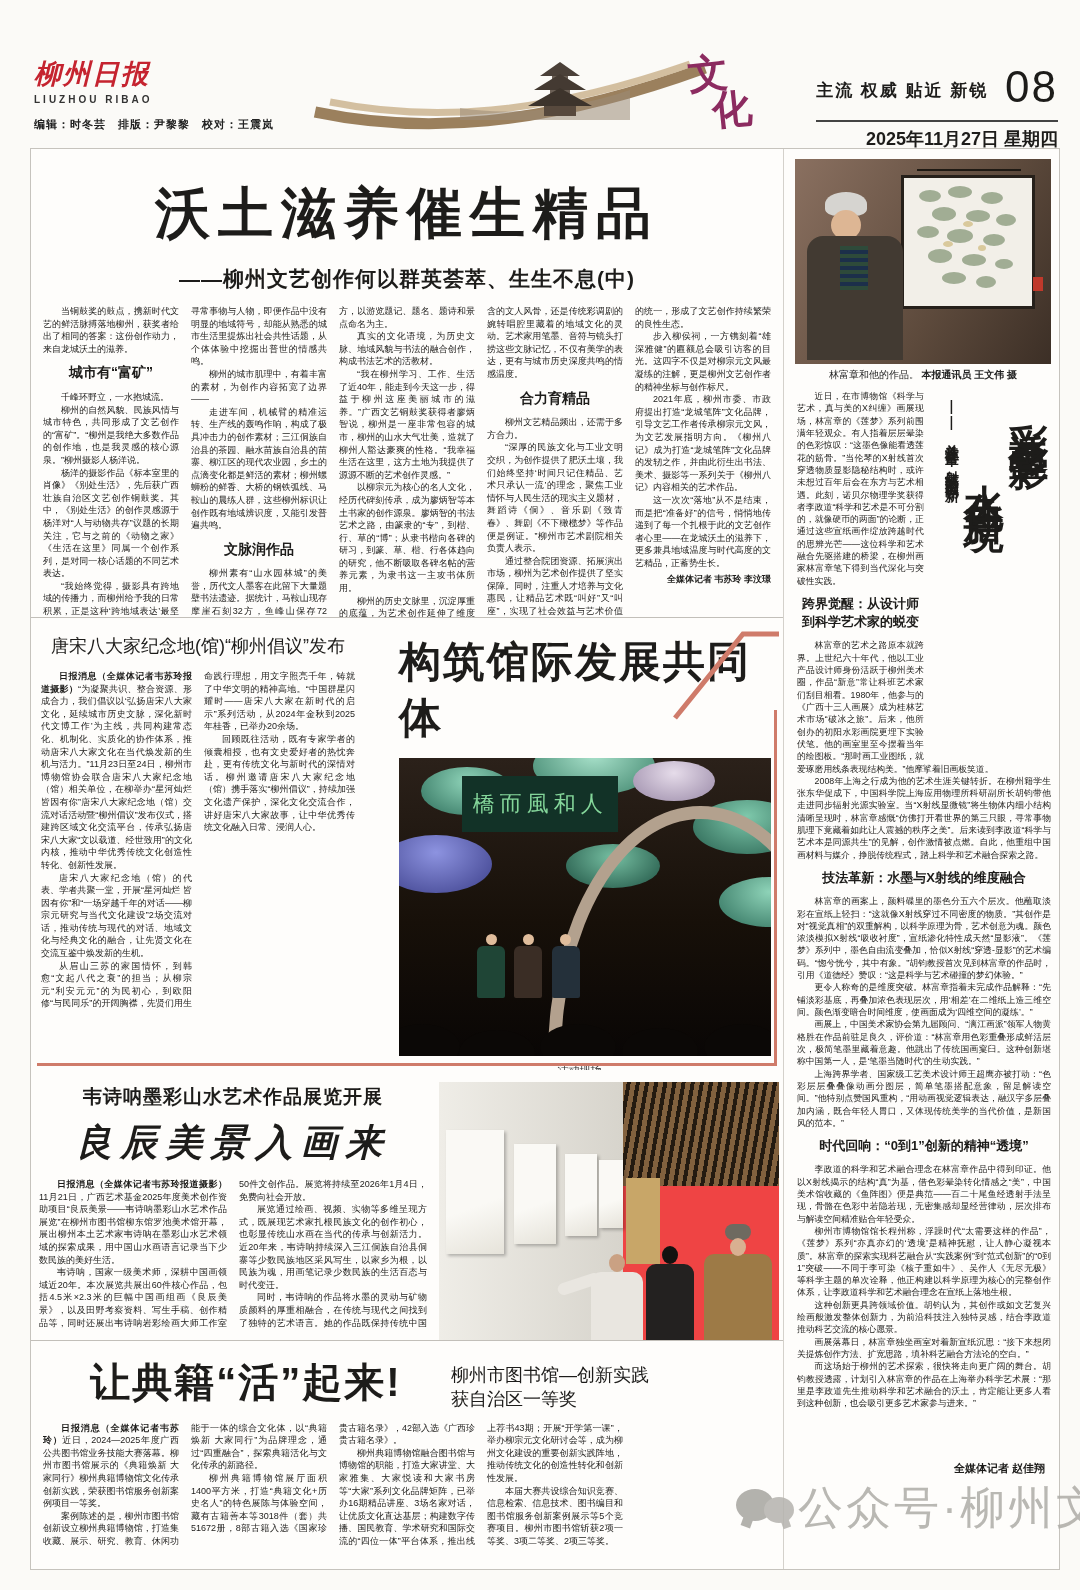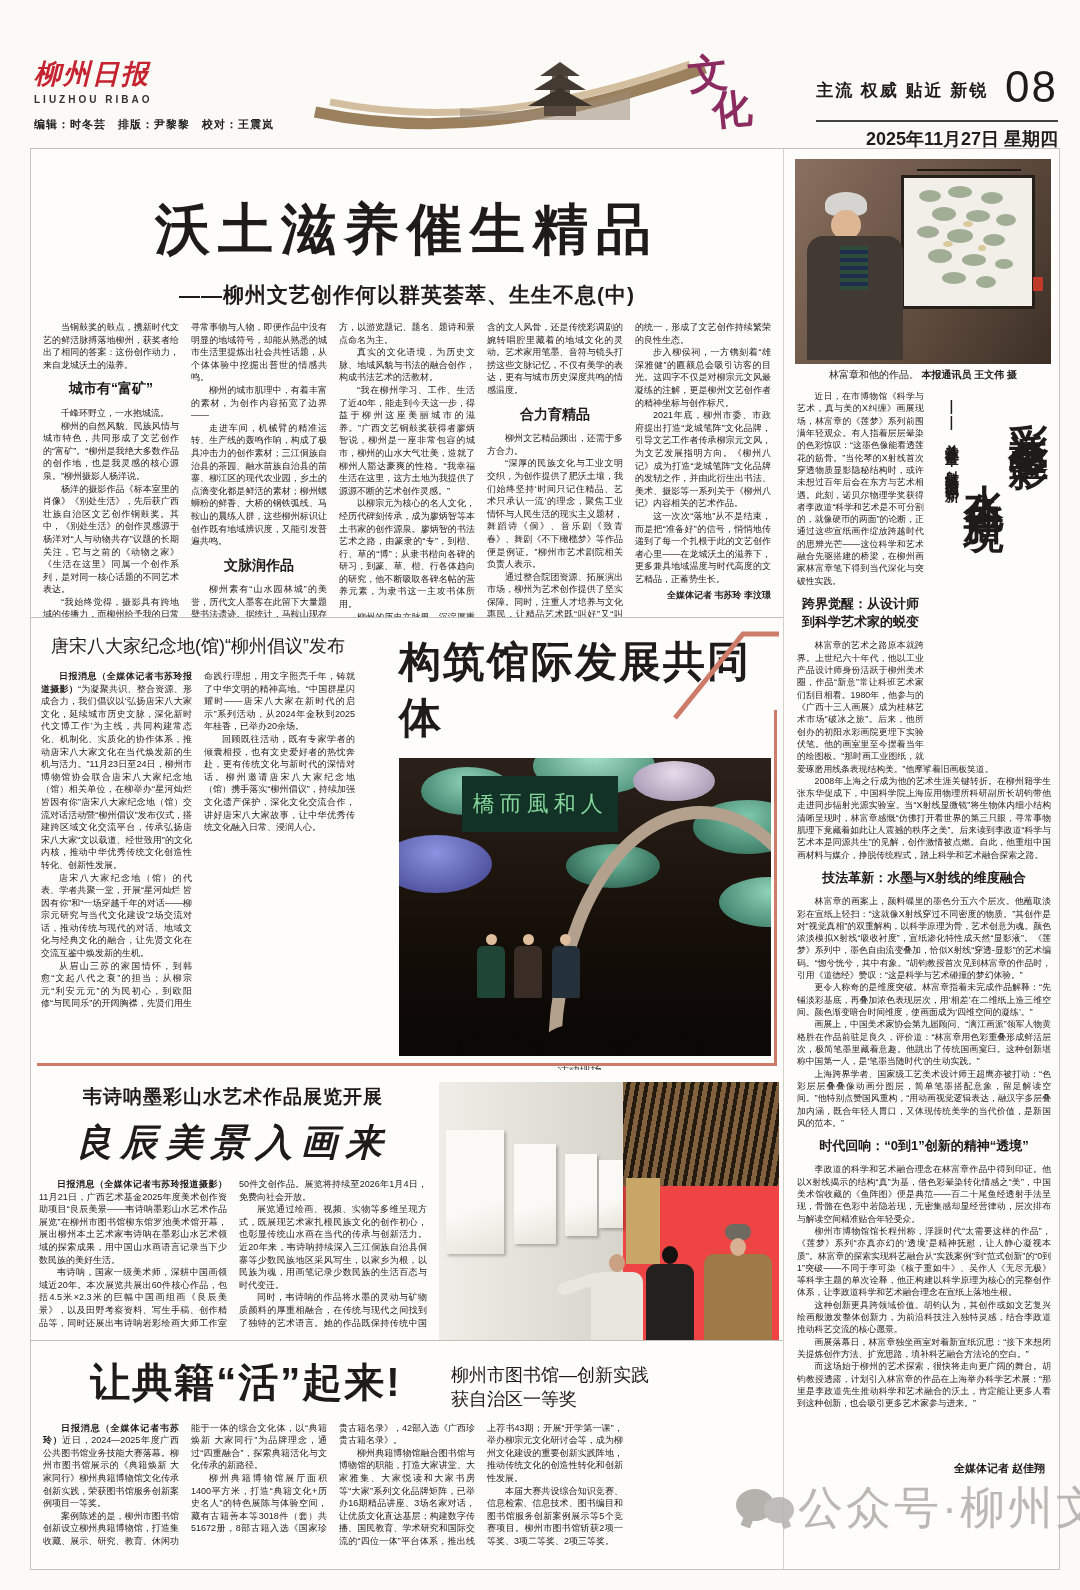--- a/index.html
+++ b/index.html
@@ -22,21 +22,21 @@
   .slogan-row{font-size:17px;font-weight:bold;letter-spacing:2px;}
   .pagenum{font-size:44px;font-weight:normal;margin-left:10px;vertical-align:-6px;}
   .date-line{font-size:18px;font-weight:bold;margin-top:8px;border-top:2px solid #444;padding-top:5px;}
   
   .content{position:absolute;left:30px;top:148px;width:1028px;height:1420px;
            border:1px solid #c6c3bd;background:#fefdfb;}
   .vdivider{position:absolute;left:752px;top:0;bottom:0;border-left:1px solid #d4d1cb;}
   .left-region{position:absolute;left:0;top:0;width:752px;height:100%;}
   
   .a1{height:468px;position:relative;overflow:hidden;}
-  .a1-headline{margin-top:44px;text-align:center;font-family:"Liberation Serif",serif;
+  .a1-headline{margin-top:28px;text-align:center;font-family:"Liberation Serif",serif;
                font-size:55px;font-weight:900;letter-spacing:8px;}
   .a1-sub{margin-top:14px;text-align:center;font-size:21px;font-weight:bold;letter-spacing:1px;}
   .a1-body{margin:12px 12px 0;height:336px;column-count:5;column-gap:12px;column-fill:auto;
            font-size:9px;line-height:1.4;text-align:justify;overflow:hidden;}
   .para{margin:0;text-indent:2em;}
   .subhead{text-align:center;font-weight:900;margin:8px 0;}
   .a1-body .subhead{font-size:14px;}
   .byline{text-align:right;font-weight:bold;text-indent:0;margin-top:4px;}
   
   .mid{height:452px;position:relative;border-top:1px solid #c2bfb9;overflow:hidden;}

